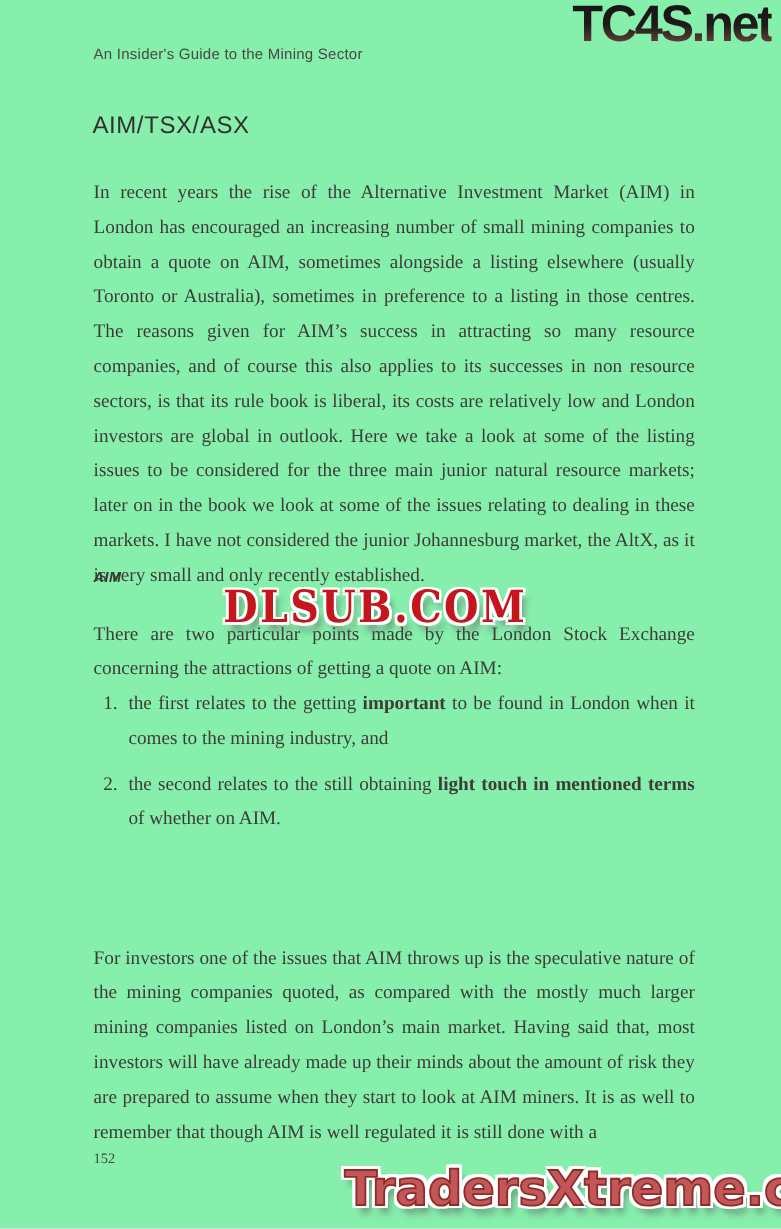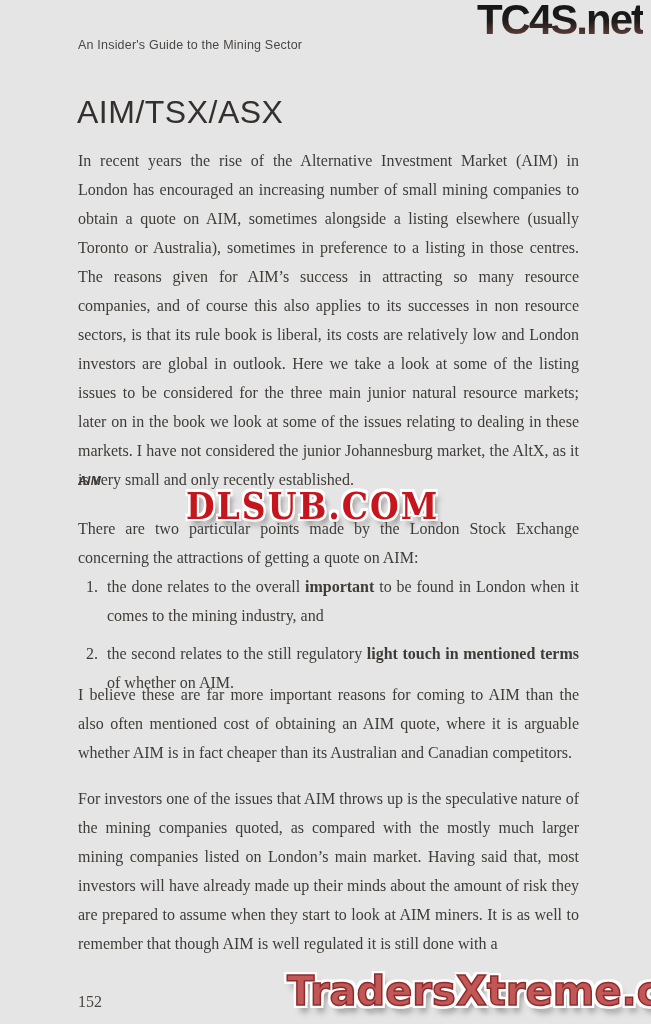--- a/index.html
+++ b/index.html
@@ -1,21 +1,21 @@
 <!DOCTYPE html>
 <html><head>
 <meta charset="utf-8">
 <style>
   * { margin: 0; padding: 0; box-sizing: border-box; font-family: Liberation Serif, serif; }
   html, body { background: #ffffff; }
   .page {
     position: relative;
     width: 651px;
     height: 1024px;
-    background: #e5e5e5;
+    background: #86efac;
     overflow: hidden;
     font-family: "Liberation Serif", serif;
     color: #3f3c38;
   }
 
   
   .running-header {
     position: absolute;
     left: 78px;
     top: 38px;
@@ -25,21 +25,21 @@
     color: #4a4744;
   }
 
   
   .chapter-title {
     position: absolute;
     left: 77px;
     top: 94px;
     font-family: "Liberation Sans", sans-serif;
     font-weight: 400;
-    font-size: 32px;
+    font-size: 20px;
     letter-spacing: 0.5px;
     color: #33302d;
   }
 
   
   .body-block {
     position: absolute;
     left: 78px;
     width: 501px;
     font-size: 16px;
@@ -77,23 +77,22 @@
   .num-item + .num-item { margin-top: 9px; }
   .num-marker { width: 21px; flex: 0 0 21px; }
   .num-text { flex: 1; text-align: justify; }
   .bold-run { font-weight: bold; }
 
   
   .page-number {
     position: absolute;
     left: 78px;
     top: 958px;
-    font-size: 16px;
+    font-size: 12px;
     color: #474441;
-    margin-top: 35px;
   }
 
   
   .wm-tc4s {
     position: absolute;
     right: 8px;
     top: -4px;
     font-family: "Liberation Sans", sans-serif;
     font-weight: bold;
     font-size: 42px;
@@ -160,29 +159,28 @@
 
   <h2 class="section-heading">AIM</h2>
 
   <div class="wm-dlsub">DLSUB.COM</div>
 
   <p class="body-block p-aim-intro">There are two particular points made by the London Stock Exchange concerning the attractions of getting a quote on AIM:</p>
 
   <div class="num-list">
     <div class="num-item">
       <span class="num-marker">1.</span>
-      <span class="num-text"><span>the done relates to the overall </span><span class="bold-run">important</span><span> to be found in London when it comes to the mining industry, and</span></span>
+      <span class="num-text"><span>the first relates to the getting </span><span class="bold-run">important</span><span> to be found in London when it comes to the mining industry, and</span></span>
     </div>
     <div class="num-item">
       <span class="num-marker">2.</span>
-      <span class="num-text"><span>the second relates to the still regulatory </span><span class="bold-run">light touch in mentioned terms</span><span> of whether on AIM.</span></span>
+      <span class="num-text"><span>the second relates to the still obtaining </span><span class="bold-run">light touch in mentioned terms</span><span> of whether on AIM.</span></span>
     </div>
   </div>
 
-  <p class="body-block p-believe">I believe these are far more important reasons for coming to AIM than the also often mentioned cost of obtaining an AIM quote, where it is arguable whether AIM is in fact cheaper than its Australian and Canadian competitors.</p>
 
   <p class="body-block p-investors">For investors one of the issues that AIM throws up is the speculative nature of the mining companies quoted, as compared with the mostly much larger mining companies listed on London’s main market. Having said that, most investors will have already made up their minds about the amount of risk they are prepared to assume when they start to look at AIM miners. It is as well to remember that though AIM is well regulated it is still done with a</p>
 
   <div class="page-number">152</div>
 
   <div class="wm-traders">TradersXtreme.com</div>
 
 </div>
 
 </body></html>

